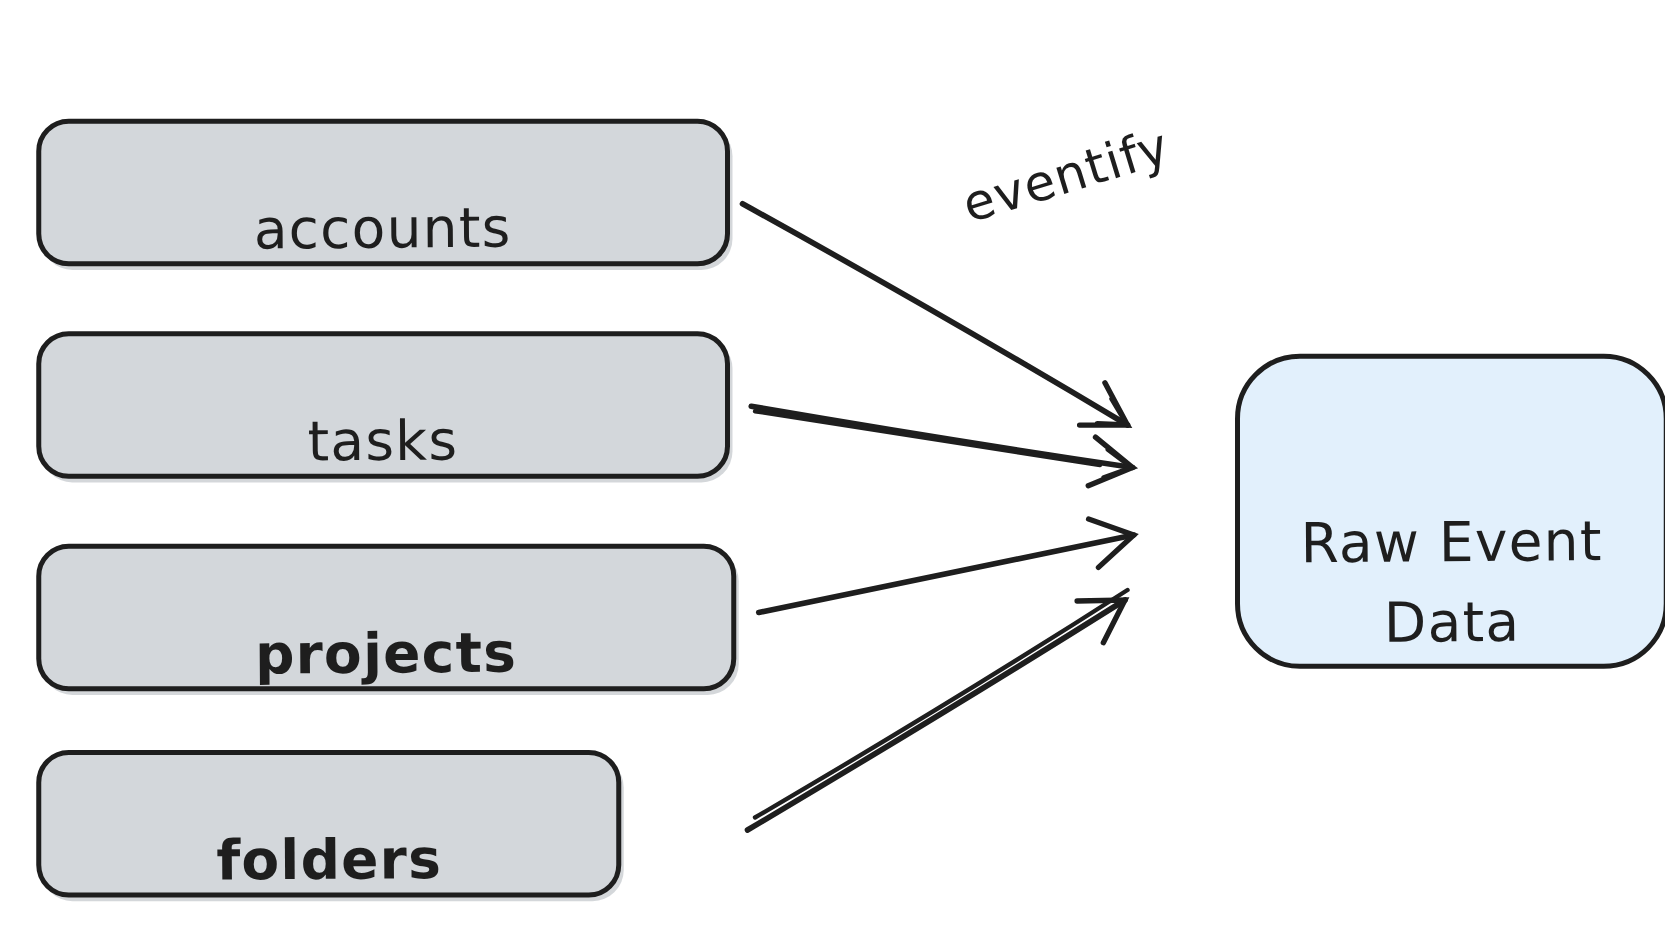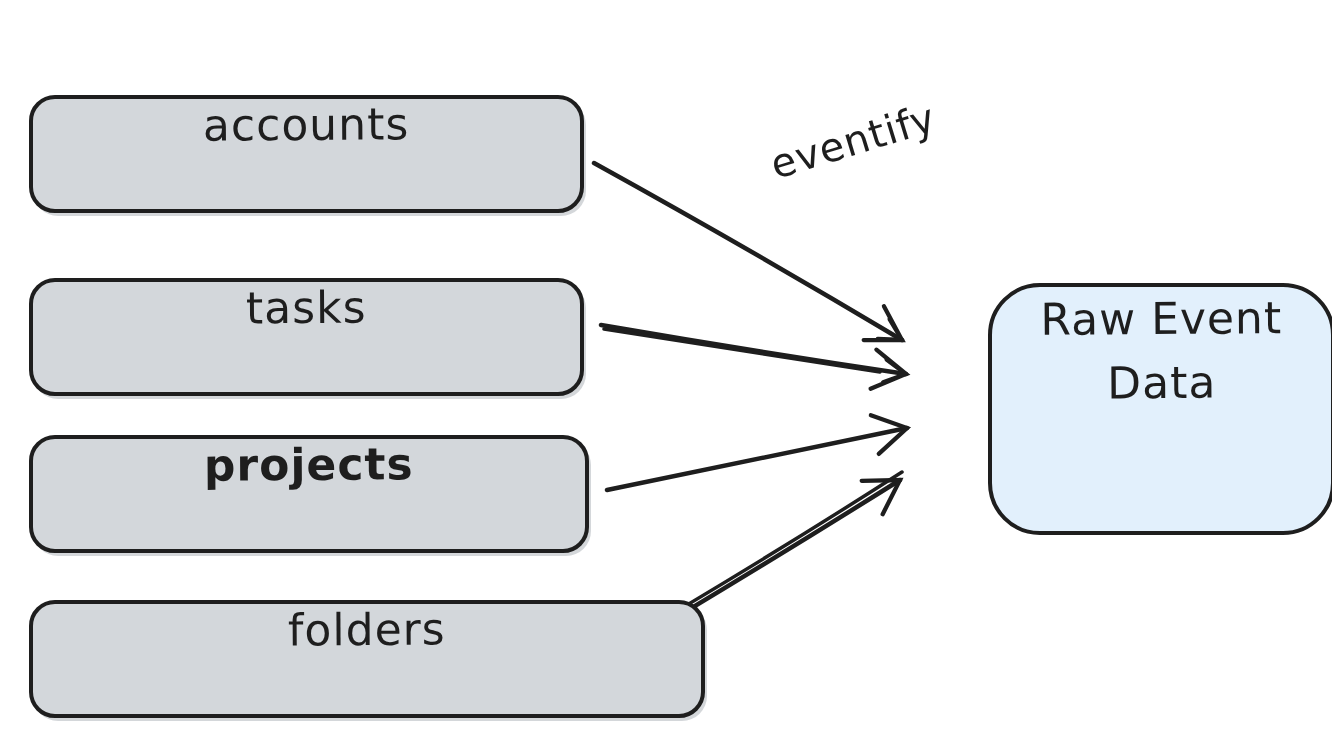--- a/index.html
+++ b/index.html
@@ -19,21 +19,21 @@
     position: absolute;
     left: 0;
     top: 0;
     width: 1332px;
     height: 756px;
     pointer-events: none;
   }
   .node {
     position: absolute;
     display: flex;
-    align-items: flex-start;
+    align-items: flex-end;
     justify-content: center;
     box-sizing: border-box;
     border: 4px solid #1e1e1e;
     color: #1e1e1e;
   }
   .source-node {
     width: 555px;
     height: 118px;
     left: 29px;
     border-radius: 26px;
@@ -104,29 +104,29 @@
     <path class="edge-path" d="M607 490 Q770 456 907 428" marker-end="url(#head-single)"></path>
 
     <path class="edge-path" d="M598 664 Q760 568 900 480" marker-end="url(#head-single)"></path>
     <path class="edge-path thin" d="M604 654 Q765 560 902 472"></path>
   </svg>
 
   <div class="node source-node" style="top: 95px;">
     <span class="node-label">accounts</span>
   </div>
 
-  <div class="node source-node" style="top: 278px;">
+  <div class="node source-node" style="top: 265px;">
     <span class="node-label">tasks</span>
   </div>
 
   <div class="node source-node" style="top: 435px; width: 560px; font-weight: bold;">
     <span class="node-label">projects</span>
   </div>
 
-  <div class="node source-node" style="top: 600px; width: 676px;">
+  <div class="node source-node" style="top: 600px; width: 468px; font-weight: bold;">
     <span class="node-label">folders</span>
   </div>
 
   <div class="node target-node">
     <span class="node-label">Raw Event Data</span>
   </div>
 
   <div class="edge-label">eventify</div>
 
 </div>

